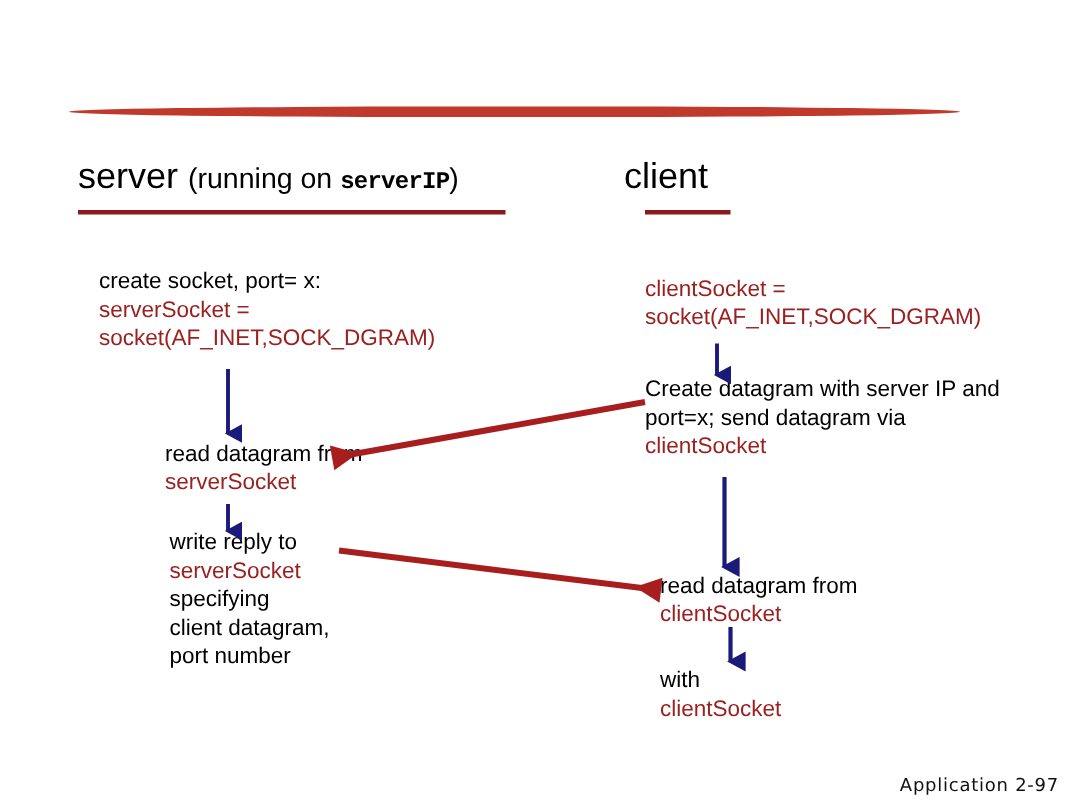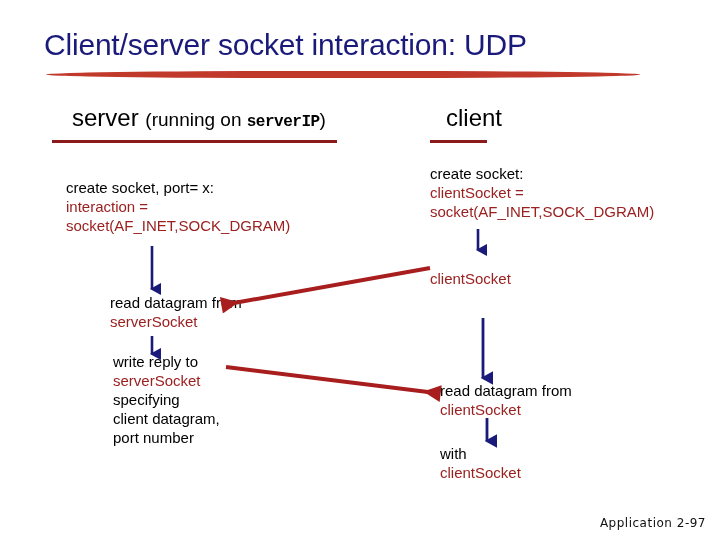--- a/index.html
+++ b/index.html
@@ -37,21 +37,20 @@
     background: #c0392b;
     border-radius: 50% / 60%;
     box-shadow: 0 0 0 0 transparent;
   }
 
   
   .col-head {
     position: absolute;
     color: #000000;
     white-space: nowrap;
-    margin-left: 20px;
   }
   #server-head {
     left: 52px;
     top: 104px;
     font-size: 24px;
   }
   #server-head .small {
     font-size: 19px;
   }
   #server-head .mono {
@@ -62,21 +61,21 @@
   }
   #server-head-rule {
     position: absolute;
     left: 52px;
     top: 140px;
     width: 285px;
     height: 3px;
     background: #8b1a1a;
   }
   #client-head {
-    left: 426px;
+    left: 416px;
     top: 104px;
     font-size: 24px;
   }
   #client-head-rule {
     position: absolute;
     left: 430px;
     top: 140px;
     width: 57px;
     height: 3px;
     background: #8b1a1a;
@@ -125,42 +124,42 @@
     font-family: "DejaVu Sans", sans-serif;
     letter-spacing: 0.5px;
     white-space: nowrap;
   }
 </style>
 </head>
 <body>
 
 <div id="slide">
 
-  <div id="title">Client/server socket interaction: UDP</div>
   <div id="title-rule"></div>
 
   <div id="server-head" class="col-head"><span>server </span><span class="small">(running on </span><span class="mono">serverIP</span><span class="small">)</span></div>
   <div id="server-head-rule"></div>
 
   <div id="client-head" class="col-head">client</div>
   <div id="client-head-rule"></div>
 
-  <div id="s-create" class="step"><span>create socket, port= x:</span><br><span class="code">interaction =
+  <div id="s-create" class="step"><span>create socket, port= x:</span><br><span class="code">serverSocket =
 socket(AF_INET,SOCK_DGRAM)</span></div>
 
   <div id="s-read" class="step"><span>read datagram from</span><br><span class="code">serverSocket</span></div>
 
   <div id="s-write" class="step"><span>write reply to</span><br><span class="code">serverSocket</span><br><span>specifying
 client datagram,
 port number</span></div>
 
-  <div id="c-create" class="step"><span>create socket:</span><br><span class="code">clientSocket =
+  <div id="c-create" class="step"><br><span class="code">clientSocket =
 socket(AF_INET,SOCK_DGRAM)</span></div>
 
-  <div id="c-datagram" class="step"><br><span class="code">clientSocket</span></div>
+  <div id="c-datagram" class="step"><span>Create datagram with server IP and
+port=x; send datagram via</span><br><span class="code">clientSocket</span></div>
 
   <div id="c-read" class="step"><span>read datagram from</span><br><span class="code">clientSocket</span></div>
 
   <div id="c-close" class="step"><span>with</span><br><span class="code">clientSocket</span></div>
 
   <svg id="arrows" viewBox="0 0 720 540">
     <defs>
       <marker id="bluehead" markerWidth="5" markerHeight="5" refX="2.4" refY="3.6" orient="auto" markerUnits="strokeWidth">
         <path d="M0,0 L4.8,0 L2.4,4.4 Z" fill="#1a1a7a"></path>
       </marker>

